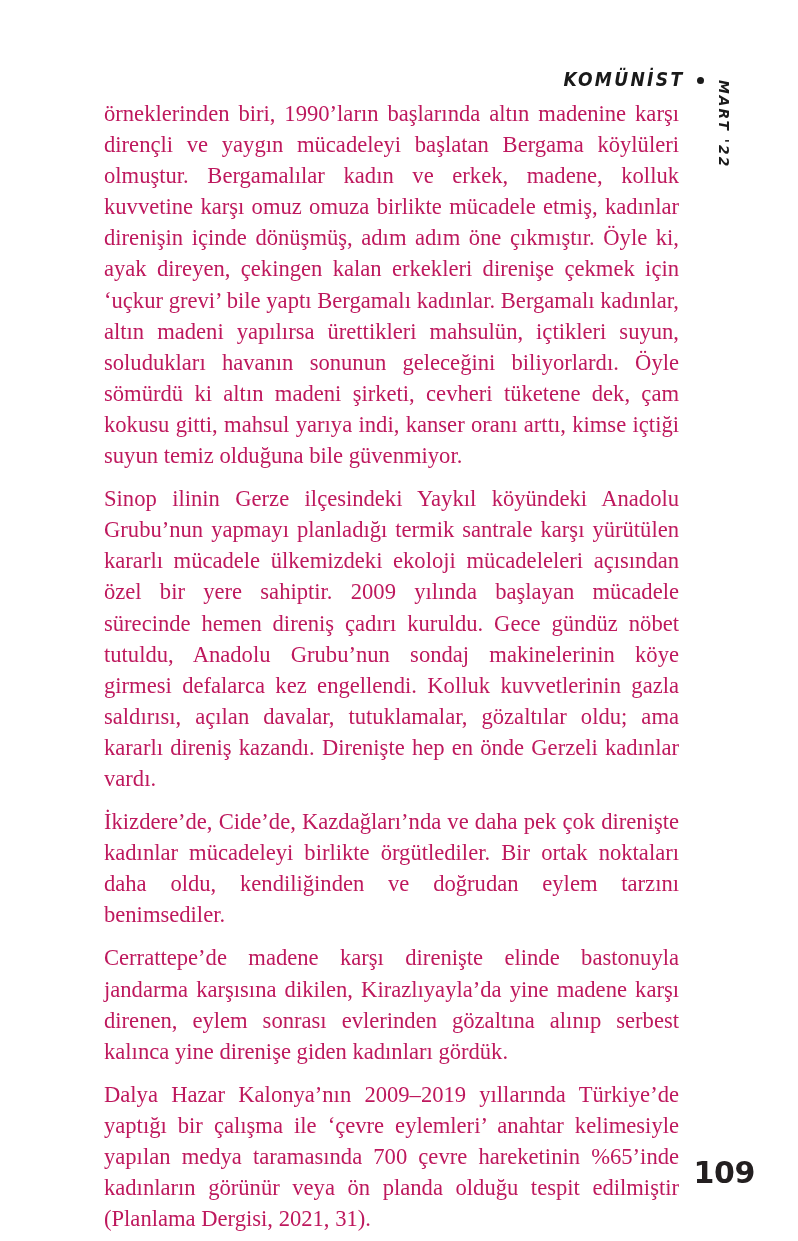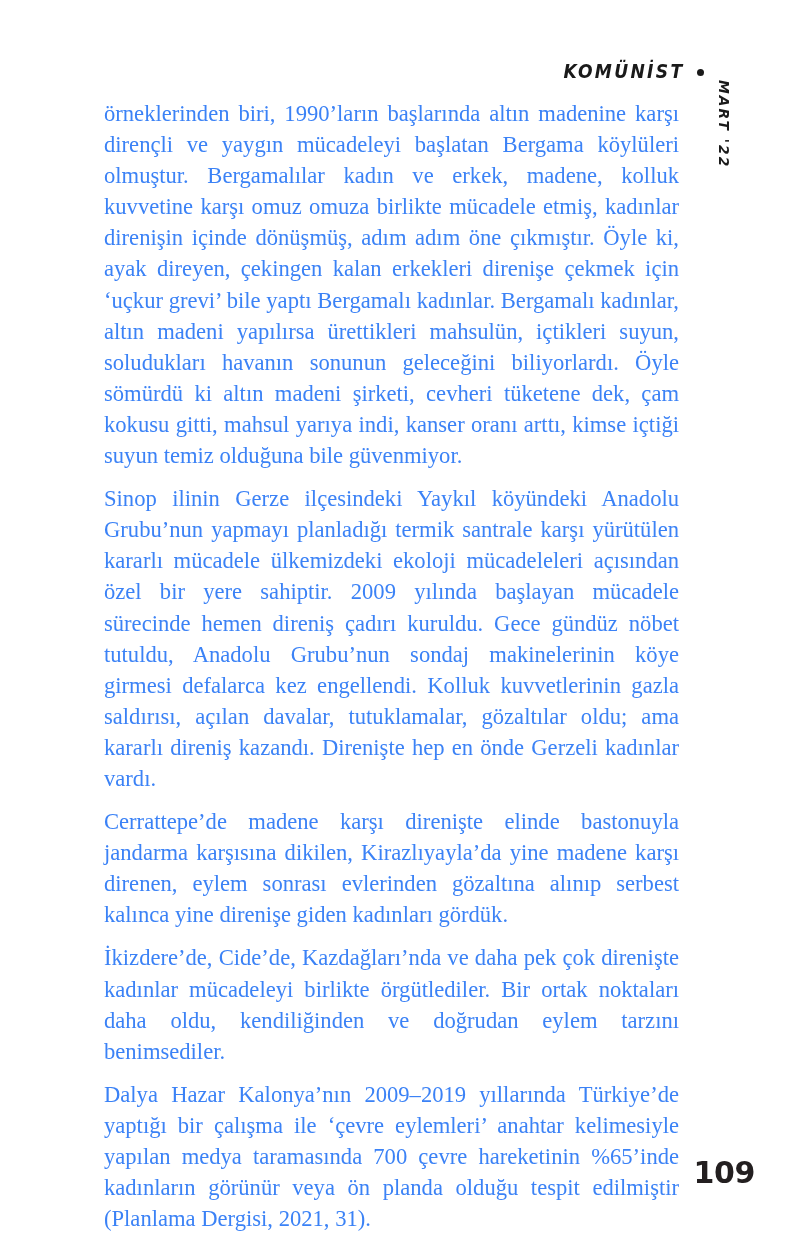--- a/index.html
+++ b/index.html
@@ -32,20 +32,21 @@
     display: flex;
     align-items: flex-start;
     gap: 0px;
     height: 130px;
   }
   .rh-title-wrap {
     display: flex;
     align-items: center;
     gap: 13px;
     padding-top: 2px;
+    margin-top: 8px;
   }
   .rh-title {
     font-family: "DejaVu Sans", "Liberation Sans", sans-serif;
     font-weight: 700;
     font-style: italic;
     font-size: 19.5px;
     letter-spacing: 2.6px;
     color: #1a1a1a;
     transform: scaleX(0.88);
     transform-origin: right center;
@@ -89,21 +90,21 @@
     top: 98px;
     width: 591px;
   }
   .para {
     margin: 0 16px 1px 0;
     font-size: 22.6px;
     line-height: 31.1px;
     text-align: justify;
     text-justify: inter-word;
     hyphens: manual;
-    color: #3b82f6;
+    color: #be185d;
   }
   .para + .para {
     margin-top: 12px;
   }
   .para i, .para .cite {
   }
 
   
   .folio {
     position: absolute;
@@ -131,23 +132,23 @@
       <span class="rh-date">MART '22</span>
     </div>
   </div>
 
   <div class="text-column">
 
     <p class="para">örneklerinden biri, 1990’ların başlarında altın madenine karşı dirençli ve yaygın mücadeleyi başlatan Bergama köylüleri olmuştur. Bergamalılar kadın ve erkek, madene, kolluk kuvvetine karşı omuz omuza birlikte mücadele etmiş, kadınlar direnişin içinde dönüşmüş, adım adım öne çıkmıştır. Öyle ki, ayak direyen, çekingen kalan erkekleri direnişe çekmek için ‘uçkur grevi’ bile yaptı Bergamalı kadınlar. Bergamalı kadınlar, altın madeni yapılırsa ürettikleri mahsulün, içtikleri suyun, soludukları havanın sonunun geleceğini biliyorlardı. Öyle sömürdü ki altın madeni şirketi, cevheri tüketene dek, çam kokusu gitti, mahsul yarıya indi, kanser oranı arttı, kimse içtiği suyun temiz olduğuna bile güvenmiyor.</p>
 
     <p class="para">Sinop ilinin Gerze ilçesindeki Yaykıl köyündeki Anadolu Grubu’nun yapmayı planladığı termik santrale karşı yürütülen kararlı mücadele ülkemizdeki ekoloji mücadeleleri açısından özel bir yere sahiptir. 2009 yılında başlayan mücadele sürecinde hemen direniş çadırı kuruldu. Gece gündüz nöbet tutuldu, Anadolu Grubu’nun sondaj makinelerinin köye girmesi defalarca kez engellendi. Kolluk kuvvetlerinin gazla saldırısı, açılan davalar, tutuklamalar, gözaltılar oldu; ama kararlı direniş kazandı. Direnişte hep en önde Gerzeli kadınlar vardı.</p>
 
+    <p class="para">İkizdere’de, Cide’de, Kazdağları’nda ve daha pek çok direnişte kadınlar mücadeleyi birlikte örgütlediler. Bir ortak noktaları daha oldu, kendiliğinden ve doğrudan eylem tarzını benimsediler.</p>
+
     <p class="para">Cerrattepe’de madene karşı direnişte elinde bastonuyla jandarma karşısına dikilen, Kirazlıyayla’da yine madene karşı direnen, eylem sonrası evlerinden gözaltına alınıp serbest kalınca yine direnişe giden kadınları gördük.</p>
-
-    <p class="para">İkizdere’de, Cide’de, Kazdağları’nda ve daha pek çok direnişte kadınlar mücadeleyi birlikte örgütlediler. Bir ortak noktaları daha oldu, kendiliğinden ve doğrudan eylem tarzını benimsediler.</p>
 
     <p class="para"><span>Dalya Hazar Kalonya’nın 2009–2019 yıllarında Türkiye’de yaptığı bir çalışma ile ‘çevre eylemleri’ anahtar kelimesiyle yapılan medya taramasında 700 çevre hareketinin %65’inde kadınların görünür veya ön planda olduğu tespit edilmiştir (</span><span class="cite">Planlama Dergisi, 2021, 31</span><span>).</span></p>
 
 
   </div>
 
   <div class="folio">109</div>
 
 </div>
 

